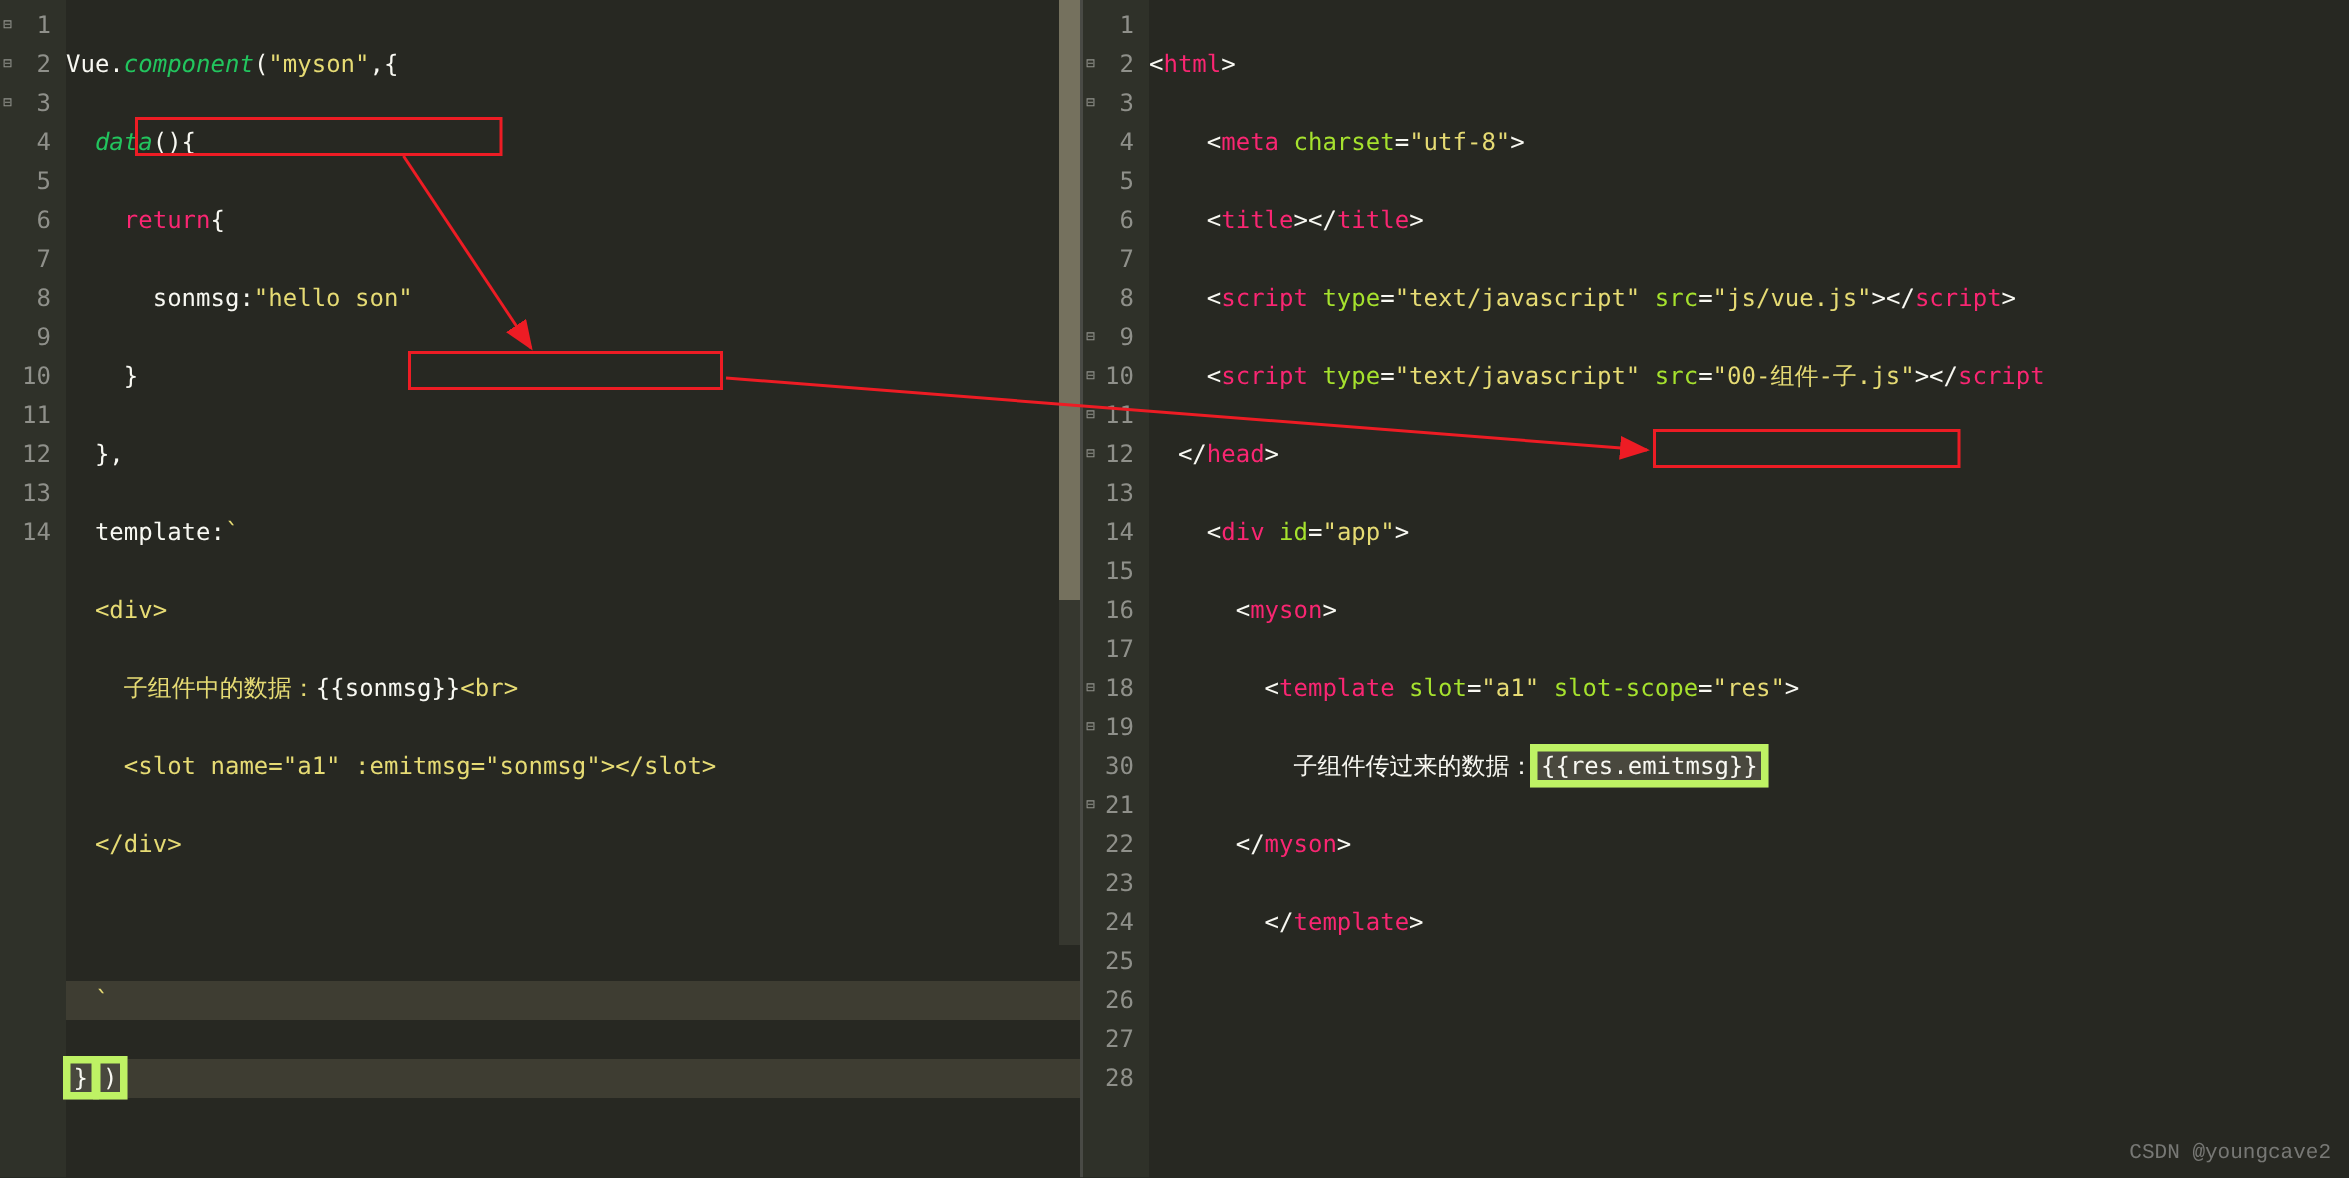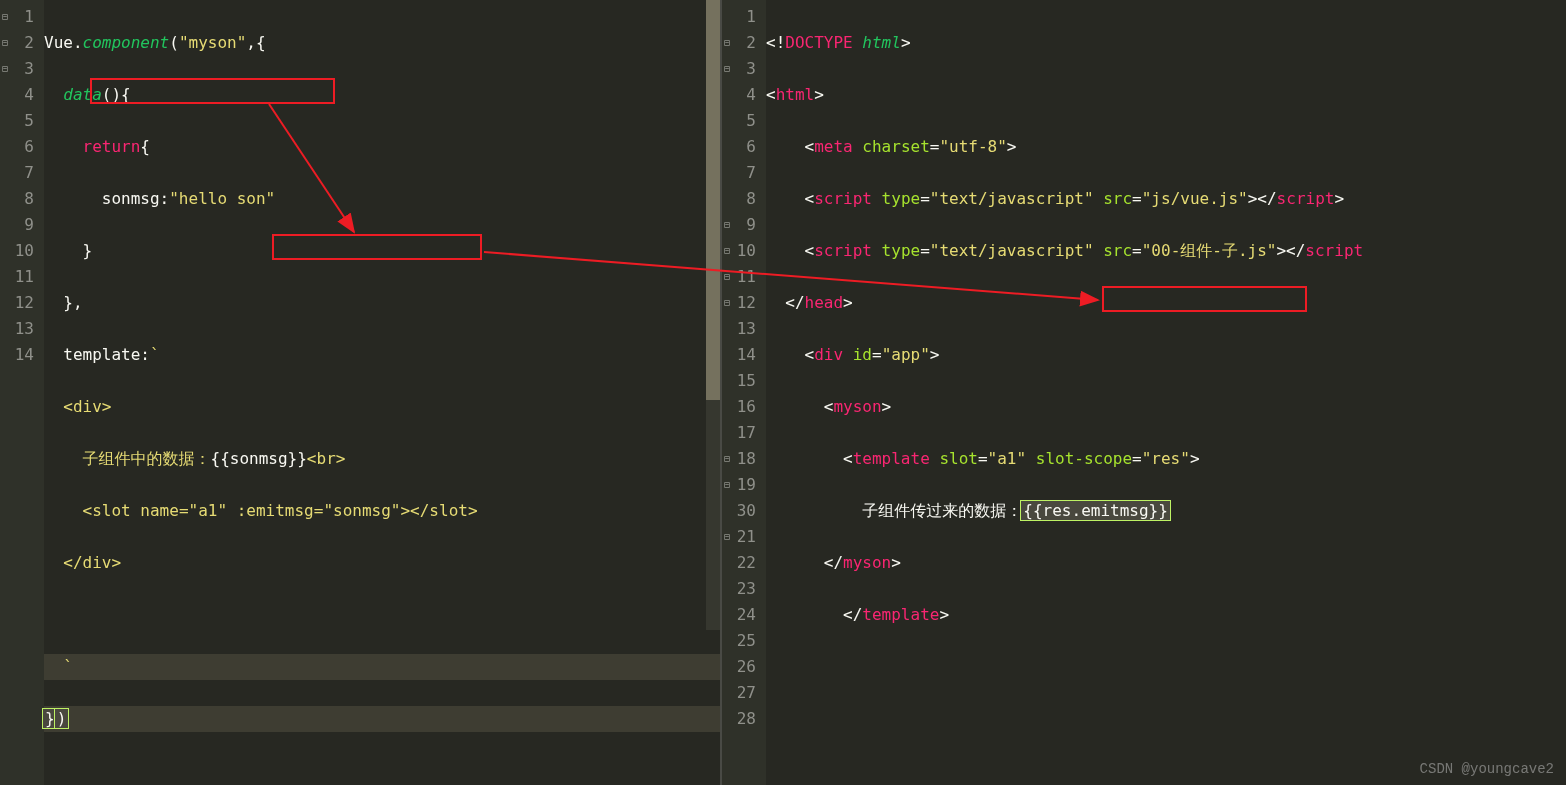--- a/index.html
+++ b/index.html
@@ -55,21 +55,21 @@
     .c-cyan { color: #22c55e; font-style: italic; }
     .c-green { color: #a6e22e; }
     
     .hl-box {
       border: 2px solid #ed1c24;
       position: absolute;
       pointer-events: none;
     }
     .hl-sel {
       background: #49483e;
-      border: 1px solid #bef264;
+      border: 5px solid #bef264;
       padding: 0 2px;
       margin: 0 -2px;
     }
     
     svg.arrow {
       position: absolute;
       pointer-events: none;
       overflow: visible;
       z-index: 10;
     }
@@ -178,23 +178,23 @@
       <div><span class="fold-marker">⊟</span><span>21</span></div>
       <div><span>22</span></div>
       <div><span>23</span></div>
       <div><span>24</span></div>
       <div><span>25</span></div>
       <div><span>26</span></div>
       <div><span>27</span></div>
       <div><span>28</span></div>
     </div>
     <div class="code">
-<div class="code-line"><span class="c-white">&lt;!</span><span class="c-pink">DOCTYPE</span> <span class="c-cyan">html</span><span class="c-white">&gt;</span></div>
 <div class="code-line"><span class="c-white">&lt;</span><span class="c-pink">html</span><span class="c-white">&gt;</span></div>
 <div class="code-line">    <span class="c-white">&lt;</span><span class="c-pink">meta</span> <span class="c-green">charset</span><span class="c-white">=</span><span class="c-yellow">"utf-8"</span><span class="c-white">&gt;</span></div>
+<div class="code-line">    <span class="c-white">&lt;</span><span class="c-pink">title</span><span class="c-white">&gt;</span><span class="c-white">&lt;/</span><span class="c-pink">title</span><span class="c-white">&gt;</span></div>
 <div class="code-line">    <span class="c-white">&lt;</span><span class="c-pink">script</span> <span class="c-green">type</span><span class="c-white">=</span><span class="c-yellow">"text/javascript"</span> <span class="c-green">src</span><span class="c-white">=</span><span class="c-yellow">"js/vue.js"</span><span class="c-white">&gt;</span><span class="c-white">&lt;/</span><span class="c-pink">script</span><span class="c-white">&gt;</span></div>
 <div class="code-line">    <span class="c-white">&lt;</span><span class="c-pink">script</span> <span class="c-green">type</span><span class="c-white">=</span><span class="c-yellow">"text/javascript"</span> <span class="c-green">src</span><span class="c-white">=</span><span class="c-yellow">"00-组件-子.js"</span><span class="c-white">&gt;</span><span class="c-white">&lt;/</span><span class="c-pink">script</span></div>
 <div class="code-line">  <span class="c-white">&lt;/</span><span class="c-pink">head</span><span class="c-white">&gt;</span></div>
 <div class="code-line">    <span class="c-white">&lt;</span><span class="c-pink">div</span> <span class="c-green">id</span><span class="c-white">=</span><span class="c-yellow">"app"</span><span class="c-white">&gt;</span></div>
 <div class="code-line">      <span class="c-white">&lt;</span><span class="c-pink">myson</span><span class="c-white">&gt;</span></div>
 <div class="code-line">        <span class="c-white">&lt;</span><span class="c-pink">template</span> <span class="c-green">slot</span><span class="c-white">=</span><span class="c-yellow">"a1"</span> <span class="c-green">slot-scope</span><span class="c-white">=</span><span class="c-yellow">"res"</span><span class="c-white">&gt;</span></div>
 <div class="code-line">          <span class="c-white">子组件传过来的数据：</span><span class="hl-sel"><span class="c-white">{{</span><span class="c-white">res</span><span class="c-white">.</span><span class="c-white">emitmsg</span><span class="c-white">}}</span></span></div>
 <div class="code-line">      <span class="c-white">&lt;/</span><span class="c-pink">myson</span><span class="c-white">&gt;</span></div>
 <div class="code-line">        <span class="c-white">&lt;/</span><span class="c-pink">template</span><span class="c-white">&gt;</span></div>
 

